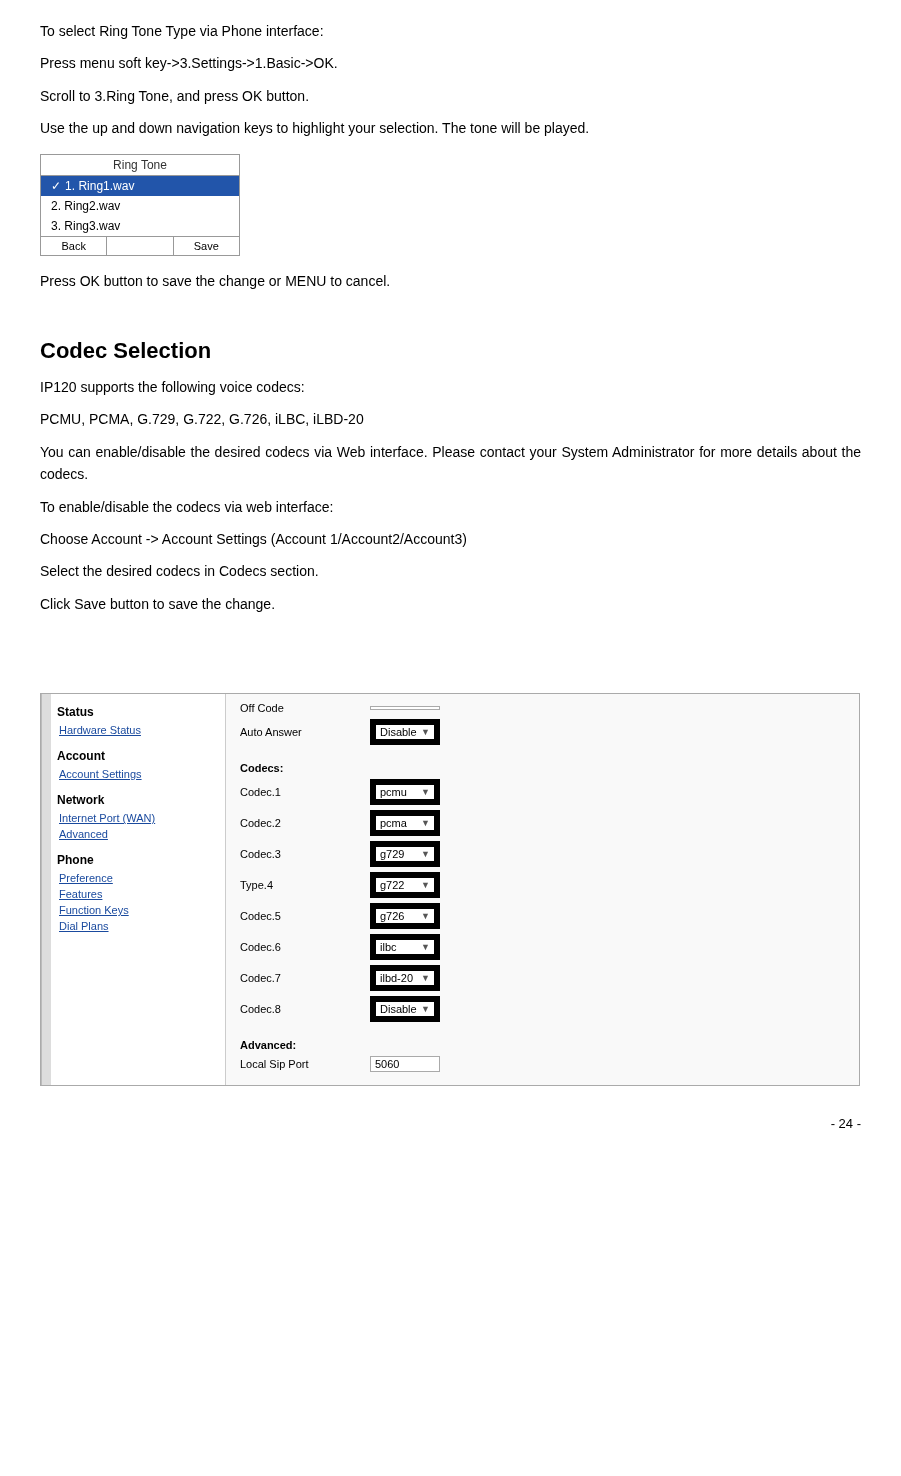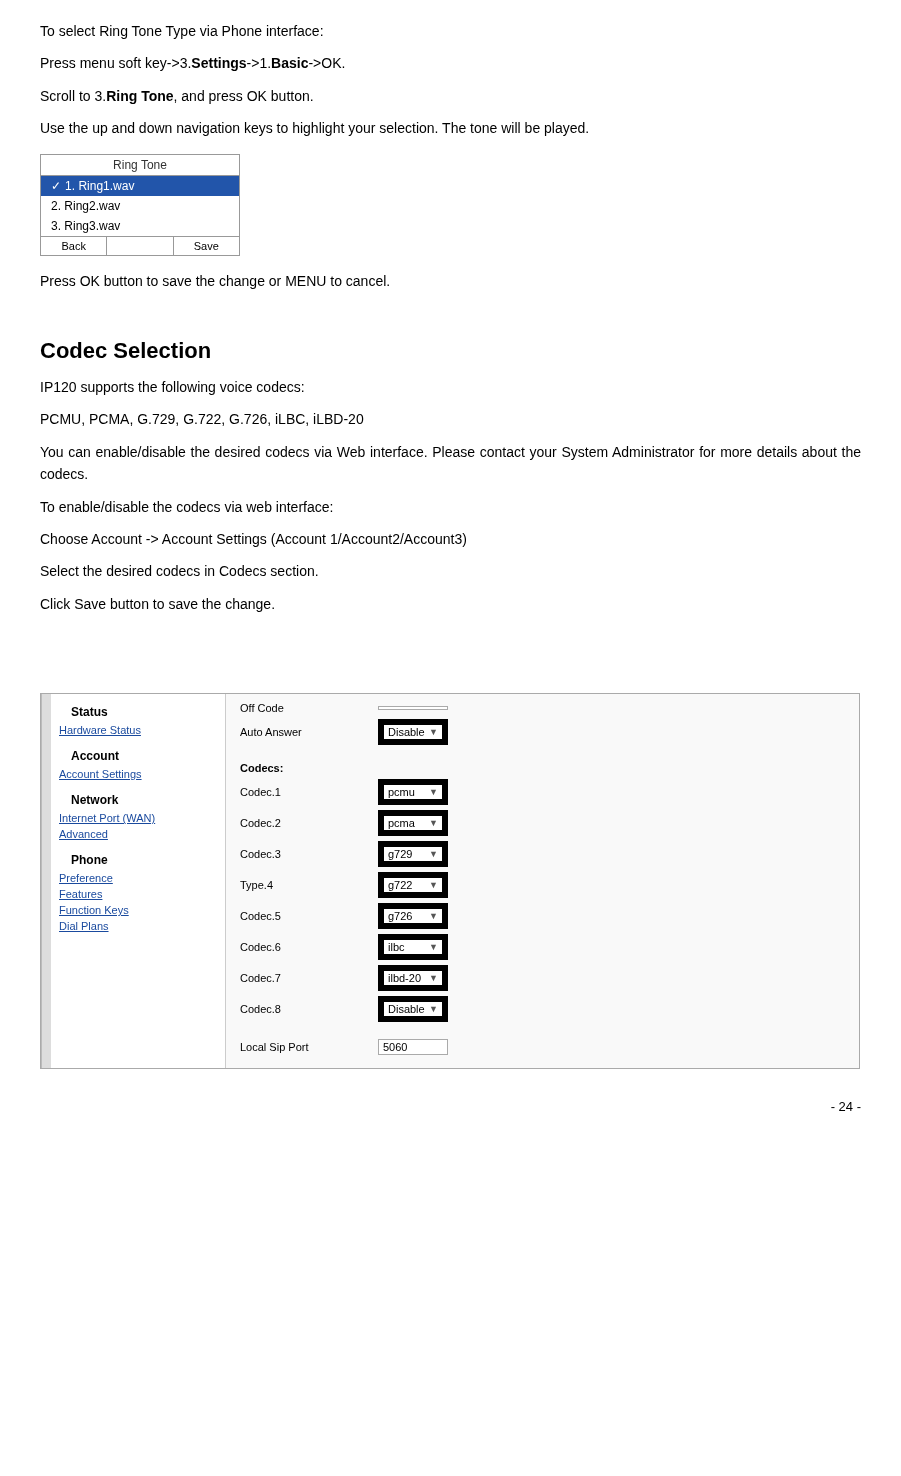--- a/index.html
+++ b/index.html
@@ -5,21 +5,21 @@
     * { box-sizing: border-box; margin: 0; padding: 0; }
     body {
       font-family: Arial, sans-serif;
       font-size: 14px;
       background: #fff;
       color: #000;
       width: 901px;
       padding: 20px 40px 40px 40px;
     }
     p { margin-bottom: 10px; line-height: 1.6; }
-    .bold { font-weight: bold; }
+    .bold { font-weight: normal; }
     .section-heading {
       font-size: 22px;
       font-weight: bold;
       margin: 20px 0 12px 0;
     }
     
     .phone-mockup {
       border: 1px solid #999;
       width: 200px;
       margin: 14px 0 14px 0;
@@ -70,41 +70,40 @@
       background: #fff;
       border-right: 1px solid #ccc;
       padding: 8px 0;
     }
     .sidebar-section {
       margin-bottom: 8px;
     }
     .sidebar-group-title {
       font-weight: bold;
       font-size: 12px;
-      padding: 3px 20px;
+      padding: 3px 6px;
       color: #000;
     }
     .sidebar-link {
       display: block;
       padding: 2px 8px;
       color: #1a4a9e;
       text-decoration: underline;
       font-size: 11px;
       cursor: pointer;
     }
     .main-content {
       flex: 1;
       padding: 8px 14px;
       background: #f9f9f9;
     }
     .field-row {
       display: flex;
       align-items: center;
       margin-bottom: 5px;
-      gap: 8px;
     }
     .field-label {
       min-width: 130px;
       font-size: 11px;
       color: #000;
     }
     .field-label-bold {
       font-weight: bold;
       font-size: 11px;
       color: #000;
@@ -301,20 +300,23 @@
       <div class="dropdown-fake">
         <span>Disable</span>
         <span class="dropdown-arrow">▼</span>
       </div>
     </div>
 
     <br>
 
     
     <div class="field-row">
+      <span class="field-label-bold">Advanced:</span>
+    </div>
+    <div class="field-row">
       <span class="field-label">Local Sip Port</span>
       <div class="text-input-fake">5060</div>
     </div>
   </div>
 </div>
 
 <div class="page-number">- 24 -</div>
 
 
 

